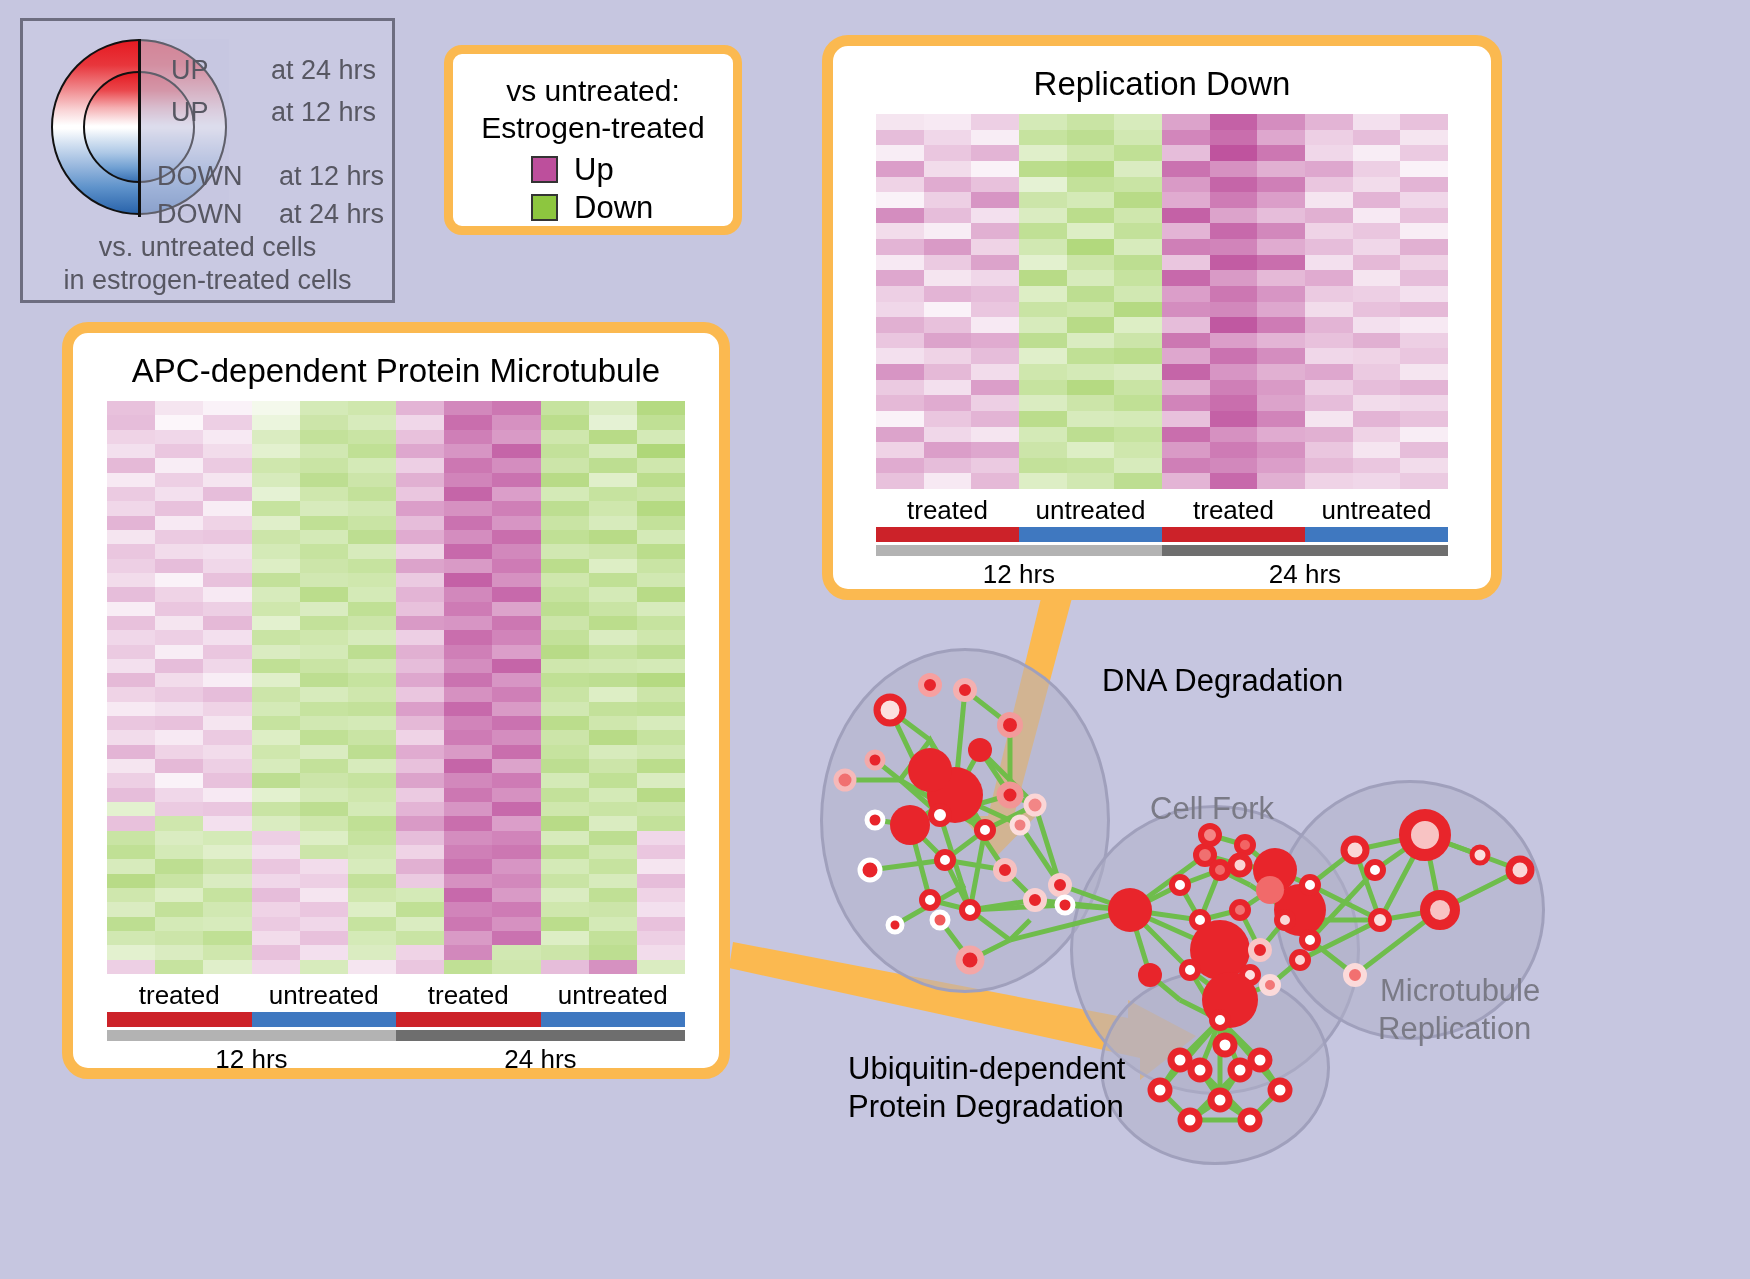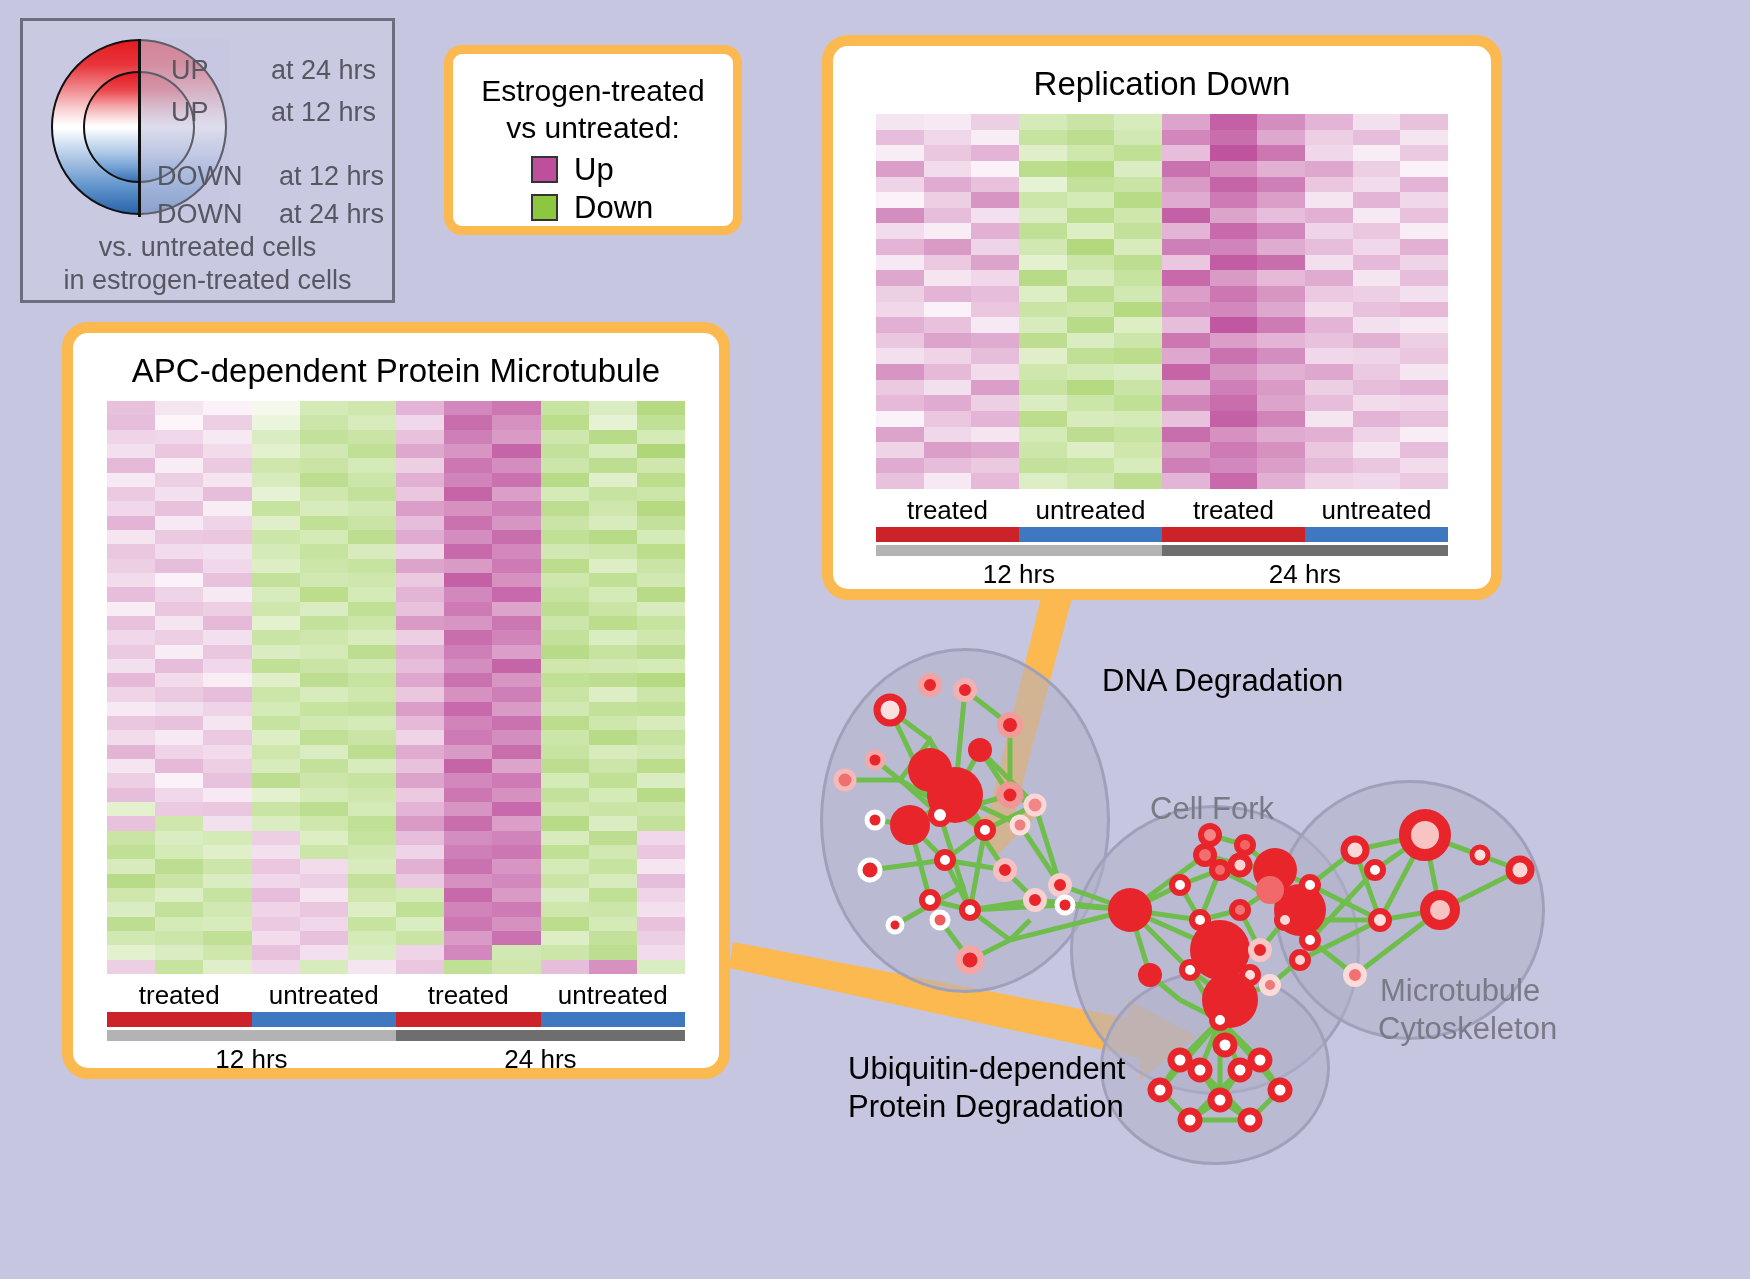--- a/index.html
+++ b/index.html
@@ -128,22 +128,22 @@
   <div class="wheel-time" style="left:256px;top:180px;">at 24 hrs</div>
 
   <div id="wheel-foot">
     <div>vs. untreated cells</div>
     <div>in estrogen-treated cells</div>
   </div>
 </div>
 
 <div class="abs" id="legend-card">
   <div id="legend-title">
+    <div>vs untreated:</div>
     <div>Estrogen-treated</div>
-    <div>vs untreated:</div>
   </div>
   <div class="legend-row" style="left:78px;top:100px;">
     <span class="legend-sw" style="background:#bd4f9c;"></span>
     <span class="legend-txt">Up</span>
   </div>
   <div class="legend-row" style="left:78px;top:138px;">
     <span class="legend-sw" style="background:#8dc63f;"></span>
     <span class="legend-txt">Down</span>
   </div>
 </div>
@@ -1095,16 +1095,16 @@
       <circle cx="500" cy="470" r="9" fill="#ffffff" stroke="#e8252b" stroke-width="7"></circle>
       <circle cx="410" cy="500" r="9" fill="#ffffff" stroke="#e8252b" stroke-width="7"></circle>
       <circle cx="470" cy="500" r="9" fill="#ffffff" stroke="#e8252b" stroke-width="7"></circle>
       <circle cx="445" cy="425" r="9" fill="#ffffff" stroke="#e8252b" stroke-width="7"></circle>
     </g>
   </svg>
 
   <div class="net-lbl dark" style="left:322px;top:42px;">DNA Degradation</div>
   <div class="net-lbl gray" style="left:370px;top:170px;">Cell Fork</div>
   <div class="net-lbl gray" style="left:600px;top:352px;">Microtubule</div>
-  <div class="net-lbl gray" style="left:598px;top:390px;">Cytoskeleton</div>
+  <div class="net-lbl gray" style="left:598px;top:390px;">Replication</div>
   <div class="net-lbl dark" style="left:68px;top:468px;">Protein Degradation</div>
   <div class="net-lbl dark" style="left:68px;top:430px;">Ubiquitin-dependent</div>
 </div>
 
 </body></html>

